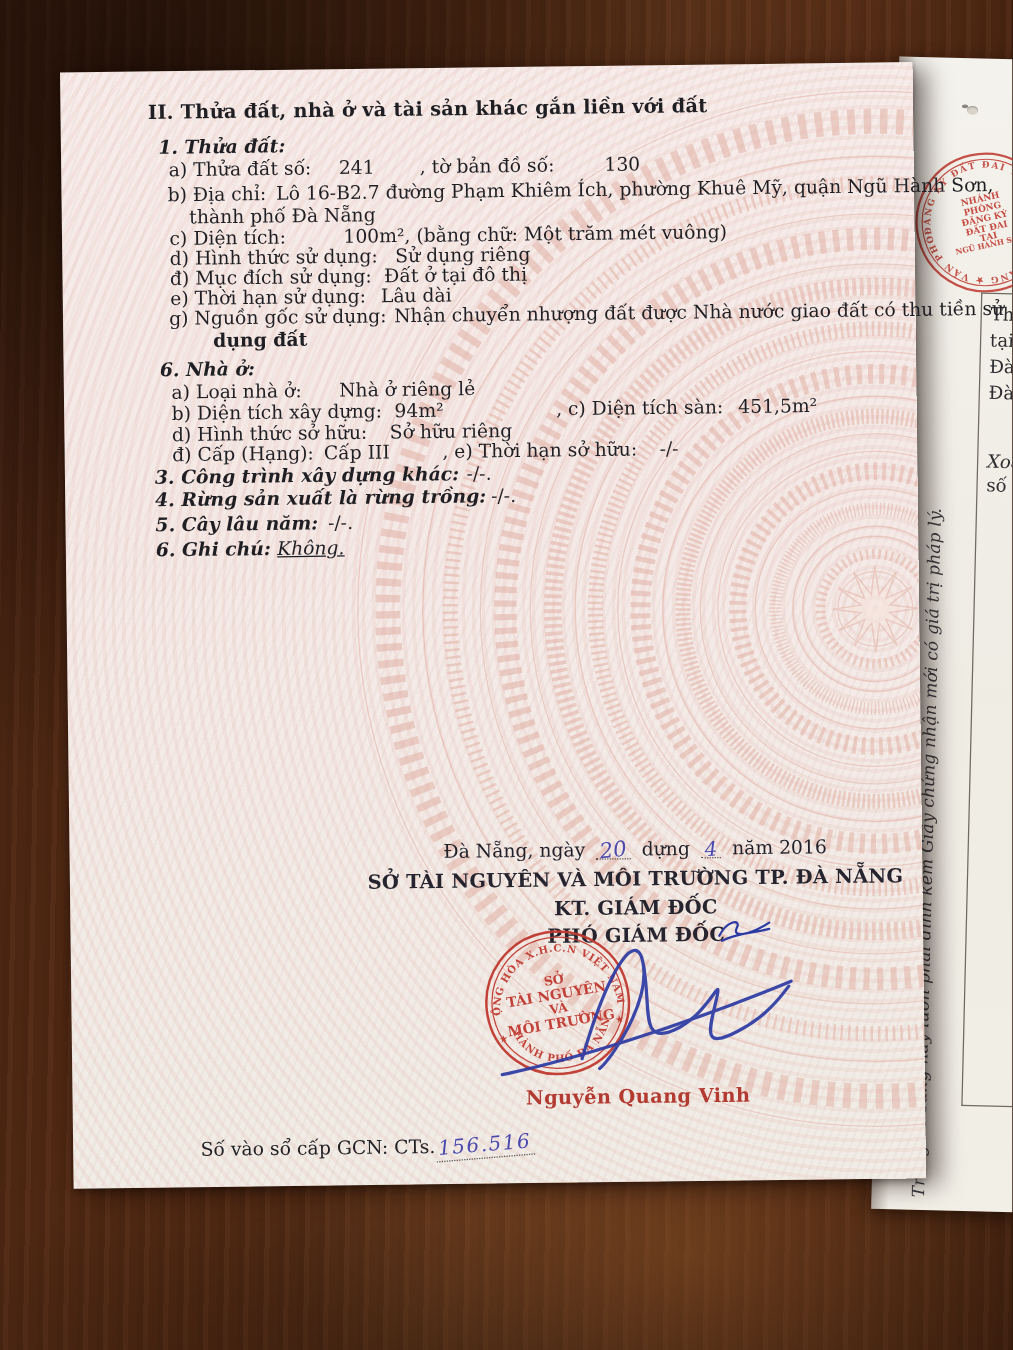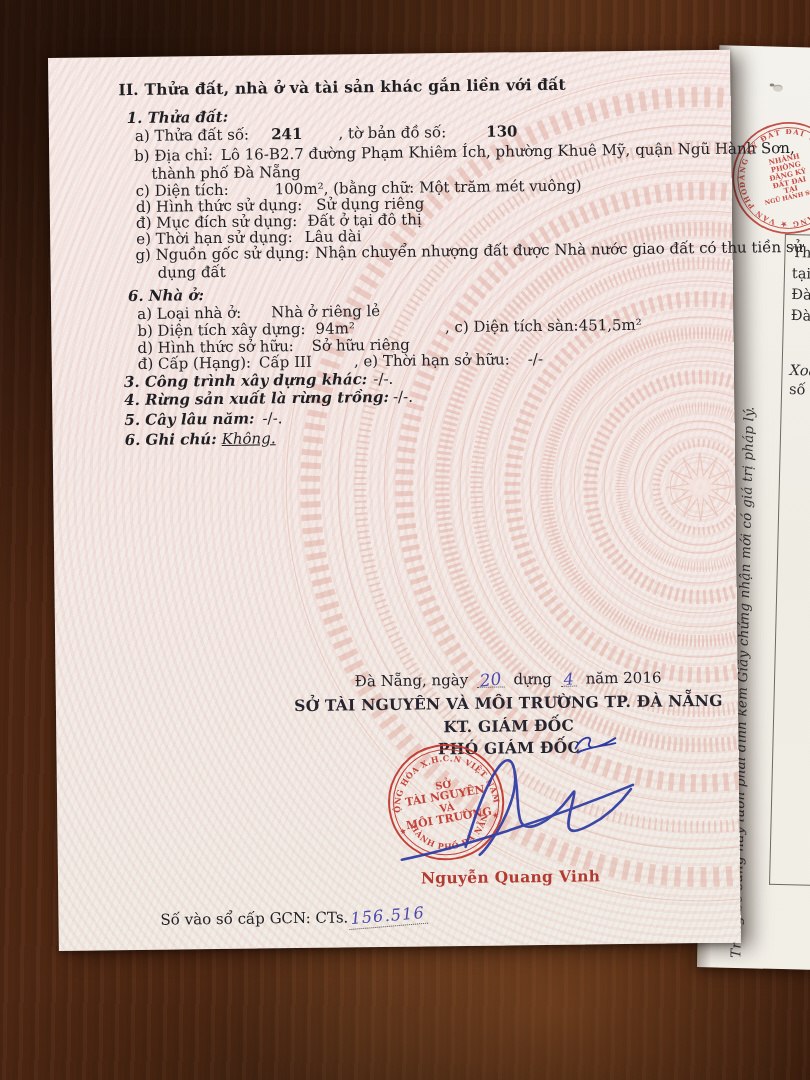--- a/index.html
+++ b/index.html
@@ -30,21 +30,21 @@
   .main-page{position:absolute;left:48px;top:58px;width:682px;height:893px;
     background:linear-gradient(180deg,#f7ece9 0%,#f5e9e6 40%,#f3ebe6 75%,#f1ece5 100%);
     transform:rotate(-0.7deg);transform-origin:0 0;
     box-shadow:10px 5px 20px rgba(20,8,4,0.55), 0 2px 6px rgba(0,0,0,0.35);}
   .main-page::before{content:"";position:absolute;inset:0;pointer-events:none;
     background:
       repeating-radial-gradient(circle at 647px 437px, rgba(224,175,165,0.17) 0 3px, rgba(255,255,255,0) 3px 8px),
       repeating-linear-gradient(112deg, rgba(188,168,166,0.09) 0 2px, rgba(255,255,255,0) 2px 6px);}
   .emblem{position:absolute;left:0;top:0;pointer-events:none;opacity:0.55;}
   .ln{position:absolute;height:18px;line-height:18px;white-space:nowrap;font-size:15px;color:#1f1e22;}
-  .b{font-weight:700;}
+  .b{font-weight:400;}
   .bi{font-weight:700;font-style:italic;}
   .it{font-style:italic;}
   .sec-title{font-size:15.5px;font-weight:700;letter-spacing:0.2px;}
   .sign-block{position:absolute;left:180px;top:0;width:545px;height:893px;}
   .sign-ln{position:absolute;left:0;right:0;text-align:center;white-space:nowrap;color:#22212a;}
   .date-ln{font-size:15px;}
   .org-ln{font-size:15.5px;font-weight:700;letter-spacing:0.2px;color:#26242e;}
   .hw{font-style:italic;color:#4b49ad;display:inline-block;}
   .hw-slot{display:inline-block;border-bottom:1.6px dotted #55524f;padding:0 3px;line-height:14px;}
   .hw-day{font-size:17px;transform:rotate(-6deg) translateY(1px);}
@@ -155,28 +155,28 @@
     </div>
     <div class="ln" style="left:86px;top:157px;">
       <span>đ) Mục đích sử dụng:</span><span style="margin-left:10px;">Đất ở tại đô thị</span>
     </div>
     <div class="ln" style="left:86px;top:173px;">
       <span>e) Thời hạn sử dụng:</span><span style="margin-left:12px;">Lâu dài</span>
     </div>
     <div class="ln" style="left:85px;top:189px;">
       <span>g) Nguồn gốc sử dụng:</span><span style="margin-left:6px;">Nhận chuyển nhượng đất được Nhà nước giao đất có thu tiền sử</span>
     </div>
-    <div class="ln" style="left:107px;top:207px;">dụng đất</div>
+    <div class="ln" style="left:120px;top:207px;font-weight:bold;">dụng đất</div>
 
     <div class="ln bi" style="left:77px;top:230px;">6. Nhà ở:</div>
     <div class="ln" style="left:86px;top:248px;">
       <span>a) Loại nhà ở:</span><span style="margin-left:30px;">Nhà ở riêng lẻ</span>
     </div>
     <div class="ln" style="left:86px;top:265px;">
-      <span>b) Diện tích xây dựng:</span><span style="margin-left:10px;">94m²</span><span style="margin-left:90px;">, c) Diện tích sàn:</span><span style="margin-left:0;">451,5m²</span>
+      <span>b) Diện tích xây dựng:</span><span style="margin-left:10px;">94m²</span><span style="margin-left:90px;">, c) Diện tích sàn:</span><span style="margin-left:12px;">451,5m²</span>
     </div>
     <div class="ln" style="left:86px;top:282px;">
       <span>d) Hình thức sở hữu:</span><span style="margin-left:18px;">Sở hữu riêng</span>
     </div>
     <div class="ln" style="left:86px;top:298px;">
       <span>đ) Cấp (Hạng):</span><span style="margin-left:8px;">Cấp III</span><span style="margin-left:42px;">, e) Thời hạn sở hữu:</span><span style="margin-left:18px;">-/-</span>
     </div>
 
     <div class="ln" style="left:72px;top:316px;">
       <span class="bi">3. Công trình xây dựng khác:</span><span style="margin-left:6px;">-/-.</span>

